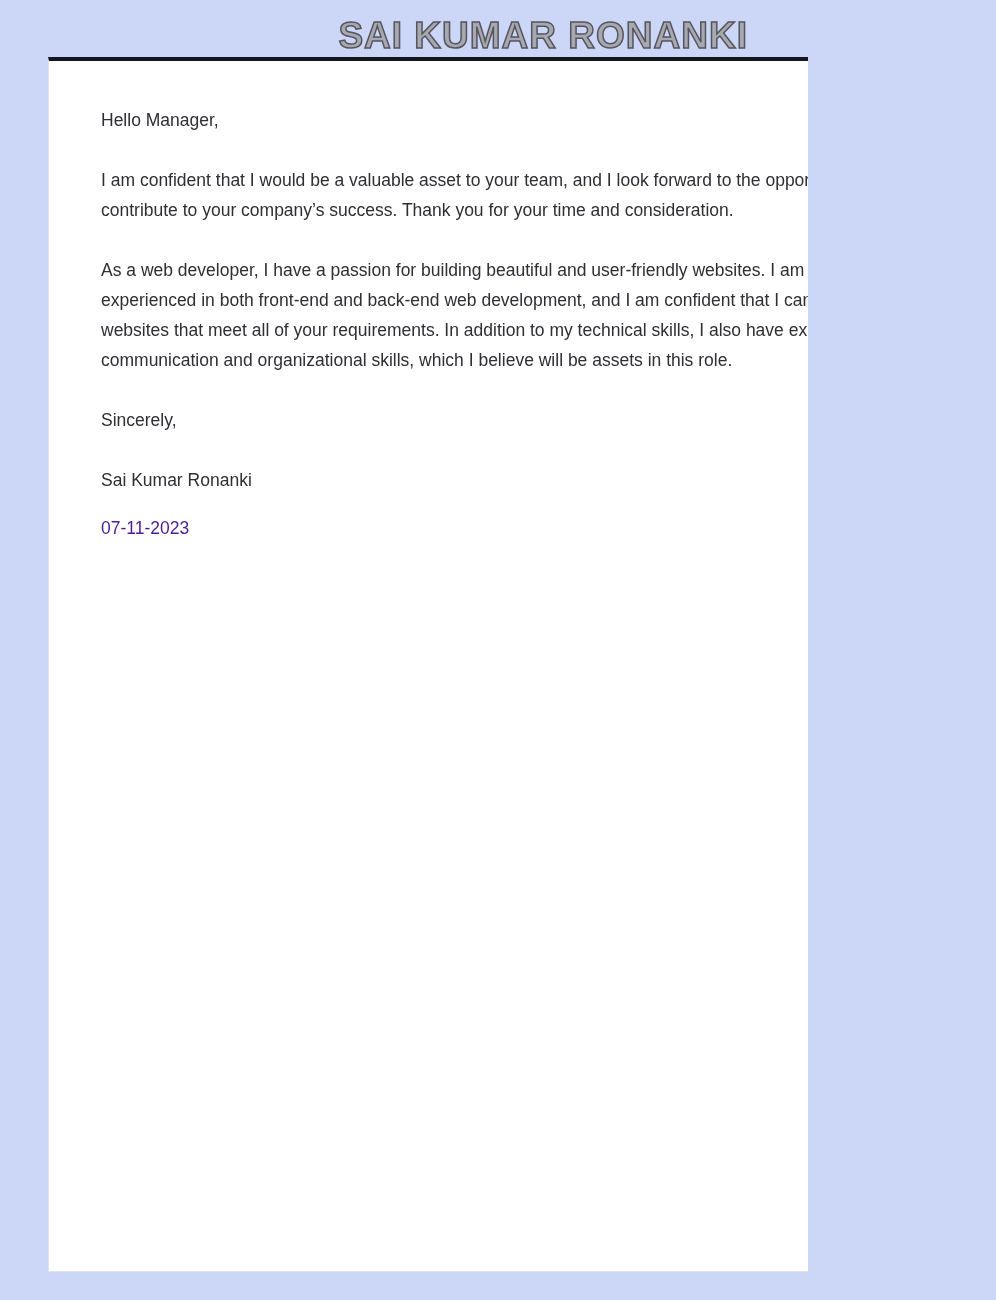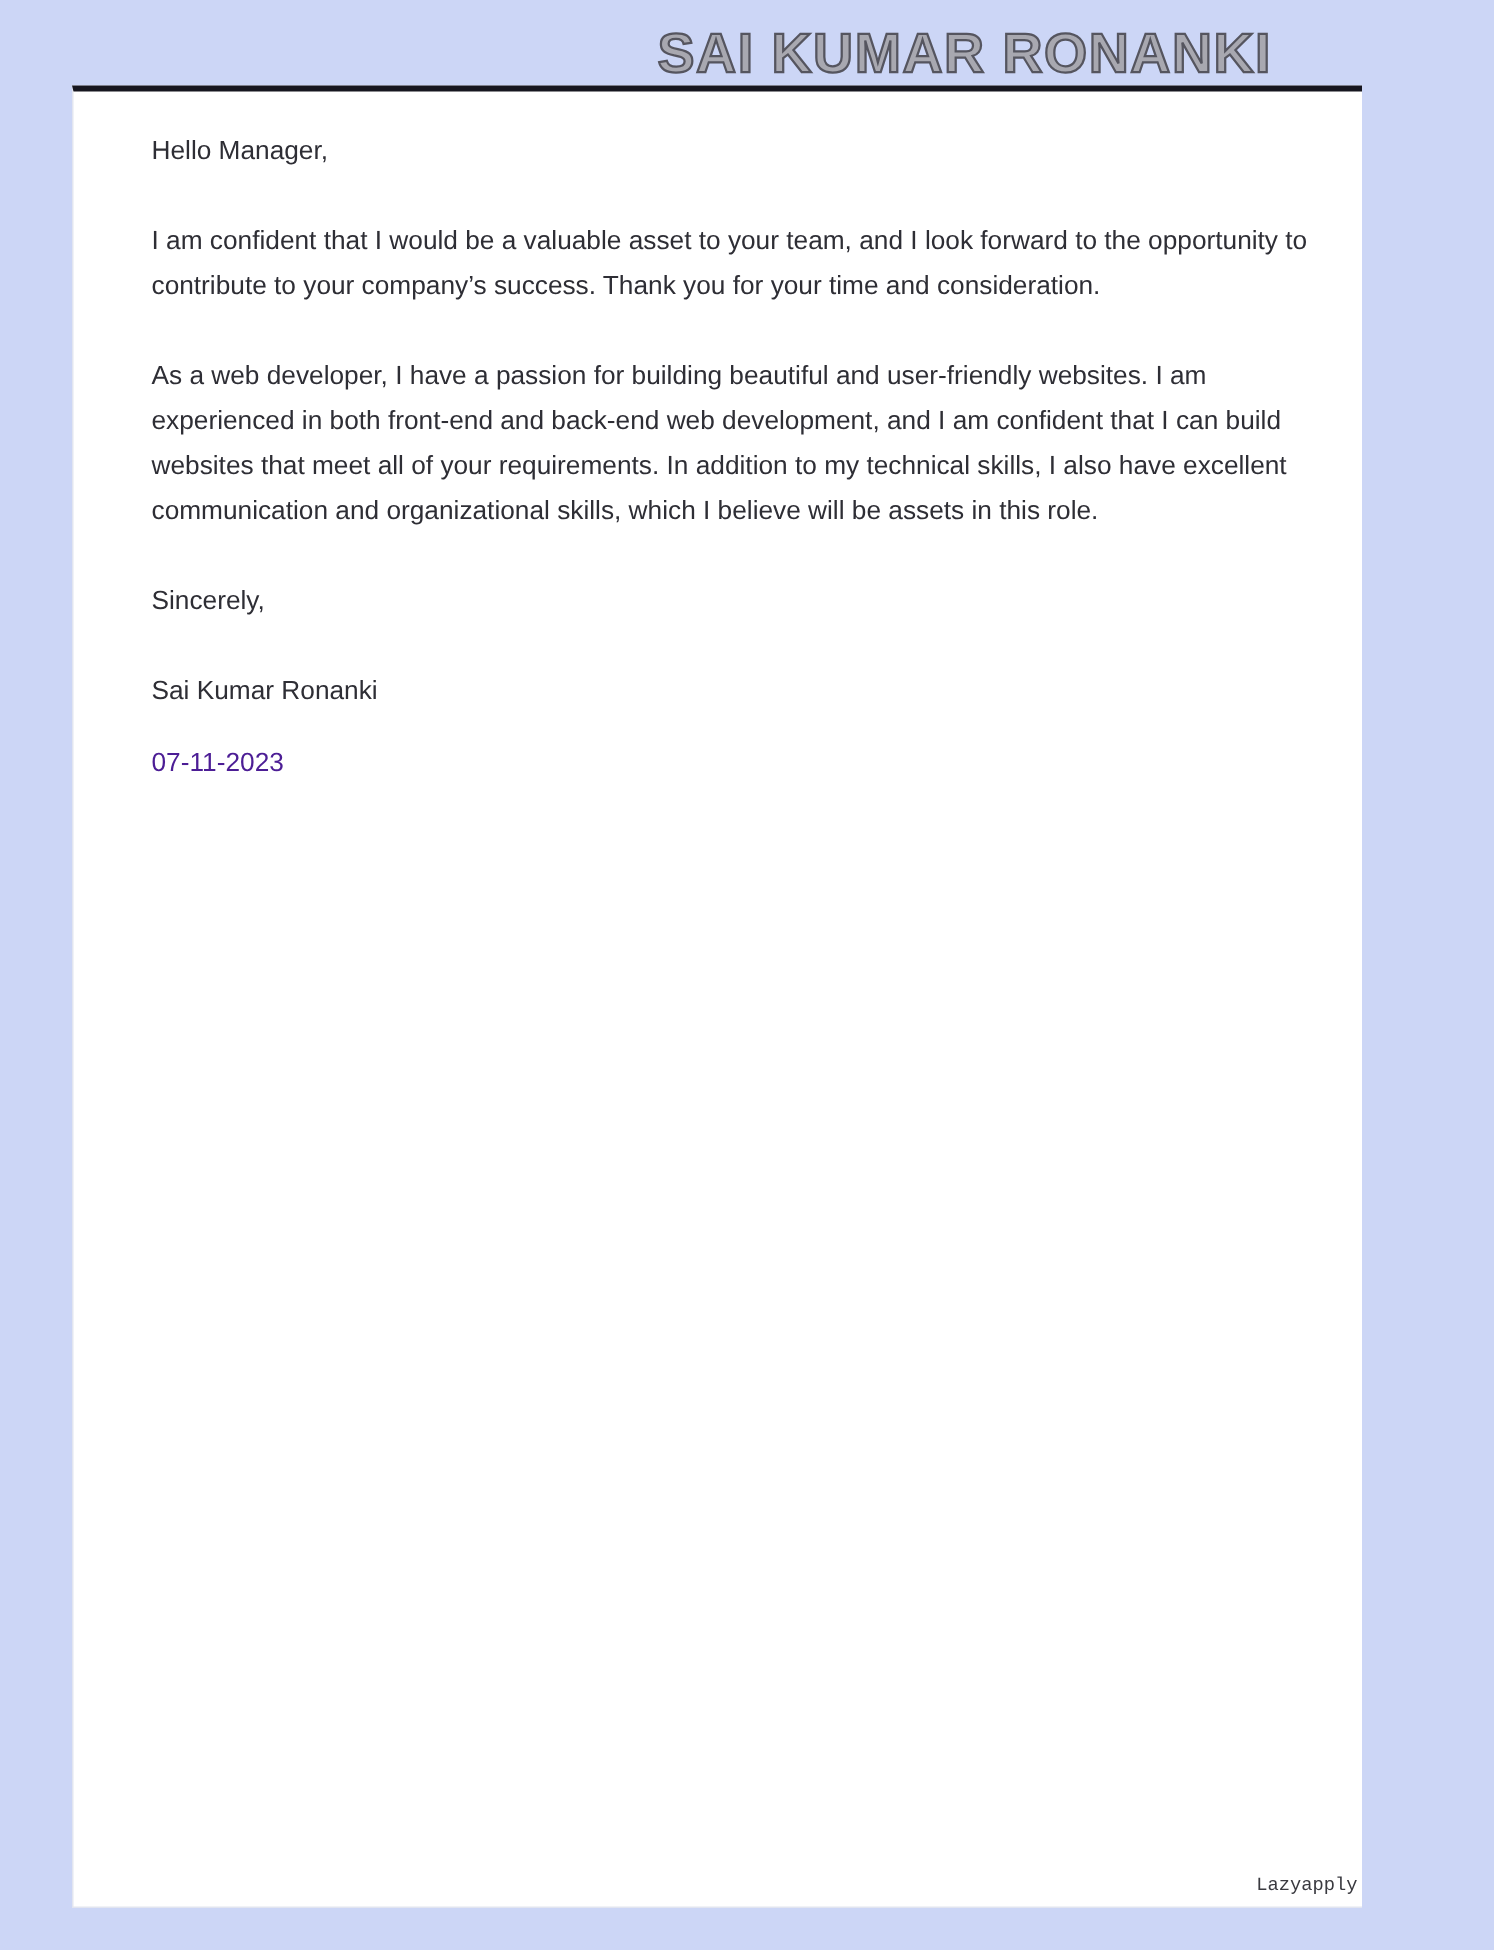--- a/index.html
+++ b/index.html
@@ -7,21 +7,21 @@
     padding: 0;
   }
   body {
     width: 996px;
     height: 1300px;
     background: #ccd6f6;
     font-family: "Liberation Sans", sans-serif;
   }
   .canvas {
     position: relative;
-    width: 908px;
+    width: 808px;
     height: 1300px;
     overflow: hidden;
   }
   .header {
     position: absolute;
     top: 0;
     left: 48px;
     right: 48px;
     height: 57px;
     display: flex;
@@ -47,21 +47,21 @@
     width: 900px;
     height: 1215px;
     background: #ffffff;
     border-top: 4px solid #16161f;
     border-left: 1px solid #e2e5f0;
     border-right: 1px solid #e2e5f0;
     border-bottom: 1px solid #e2e5f0;
     box-sizing: border-box;
   }
   .content {
-    padding: 24px 52px 0 52px;
+    padding: 44px 52px 0 52px;
     color: #2e2e35;
     font-size: 17.5px;
     line-height: 30px;
   }
   .content p {
     margin: 0 0 30px 0;
   }
   .content p.signature {
     margin-bottom: 18px;
   }

